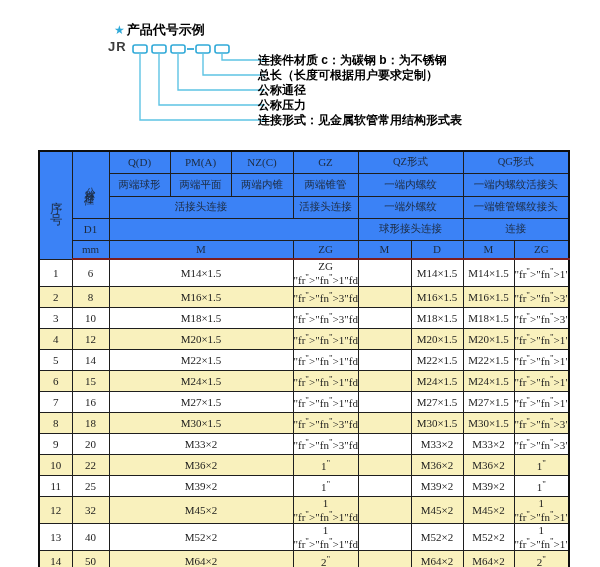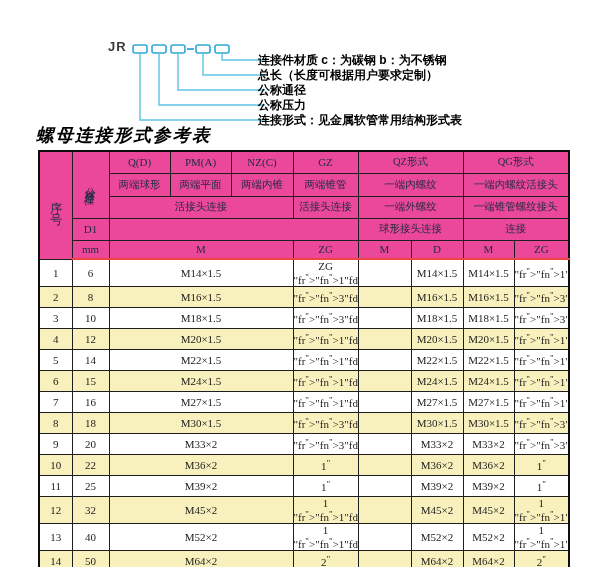--- a/index.html
+++ b/index.html
@@ -15,35 +15,38 @@
           font-size:12px;font-weight:bold;color:#000;}
   
   #table-title{position:absolute;left:36px;top:123px;font-size:17.5px;font-weight:bold;color:#000;
                font-family:"Liberation Serif",serif;font-style:italic;letter-spacing:2px;}
   
   #reference-table{position:absolute;left:38px;top:150px;width:530px;border-collapse:collapse;
         table-layout:fixed;font-family:"Liberation Serif",serif;color:#1c1c1c;}
   #reference-table th,#reference-table td{border:1px solid #1e1e1e;padding:0;text-align:center;
         vertical-align:middle;overflow:hidden;}
   #reference-table{border:2px solid #0e0e0e;}
-  #reference-table thead th{background:#ec4899;font-weight:normal;font-size:10.5px;color:#1d2b3f;}
-  #reference-table thead tr:last-child th{border-bottom:2px solid #ef4444;font-family:Liberation Serif, serif;}
+  #reference-table thead th{background:#3b82f6;font-weight:normal;font-size:10.5px;color:#1d2b3f;}
+  #reference-table thead tr:last-child th{border-bottom:2px solid #7f1d1d;font-family:Liberation Serif, serif;}
   #reference-table thead th.code{font-size:11px;}
   #reference-table tbody td{font-size:11px;background:#fff;}
   #reference-table tbody tr.alt td{background:#f9f1bd;}
   .vert{writing-mode:vertical-lr;text-orientation:upright;display:inline-block;}
   .vxu{letter-spacing:13px;font-size:12.5px;}
   .vgc{letter-spacing:2.5px;font-size:10.5px;transform:skewX(-8deg);}
   .pr{font-size:9px;vertical-align:4px;}
 </style>
 </head>
 <body>
 
 <div id="page">
 
+  <div id="diagram-title">
+    <span class="star">★</span><span>产品代号示例</span>
+  </div>
   <div id="code-prefix">JR</div>
 
   <svg id="diagram-svg" width="600" height="135" viewBox="0 0 600 135">
     <g fill="#ffffff" stroke="#2fa9d8" stroke-width="1.6">
       <rect x="133" y="45" width="14" height="8" rx="2"></rect>
       <rect x="152" y="45" width="14" height="8" rx="2"></rect>
       <rect x="171" y="45" width="14" height="8" rx="2"></rect>
       <rect x="196" y="45" width="14" height="8" rx="2"></rect>
       <rect x="215" y="45" width="14" height="8" rx="2"></rect>
     </g>
@@ -56,21 +59,20 @@
       <polyline points="140,53 140,120 265,120"></polyline>
     </g>
   </svg>
 
   <div class="dlabel" style="top:53px">连接件材质  c：为碳钢  b：为不锈钢</div>
   <div class="dlabel" style="top:68px">总长（长度可根据用户要求定制）</div>
   <div class="dlabel" style="top:83px">公称通径</div>
   <div class="dlabel" style="top:98px">公称压力</div>
   <div class="dlabel" style="top:113px">连接形式：见金属软管常用结构形式表</div>
 
-  <div id="table-title">螺母连接形式参考表</div>
 
   <table id="reference-table">
     <colgroup>
         <col style="width: 33px;">
         <col style="width: 37px;">
         <col style="width: 61px;">
         <col style="width: 61px;">
         <col style="width: 62px;">
         <col style="width: 65px;">
         <col style="width: 53px;">

